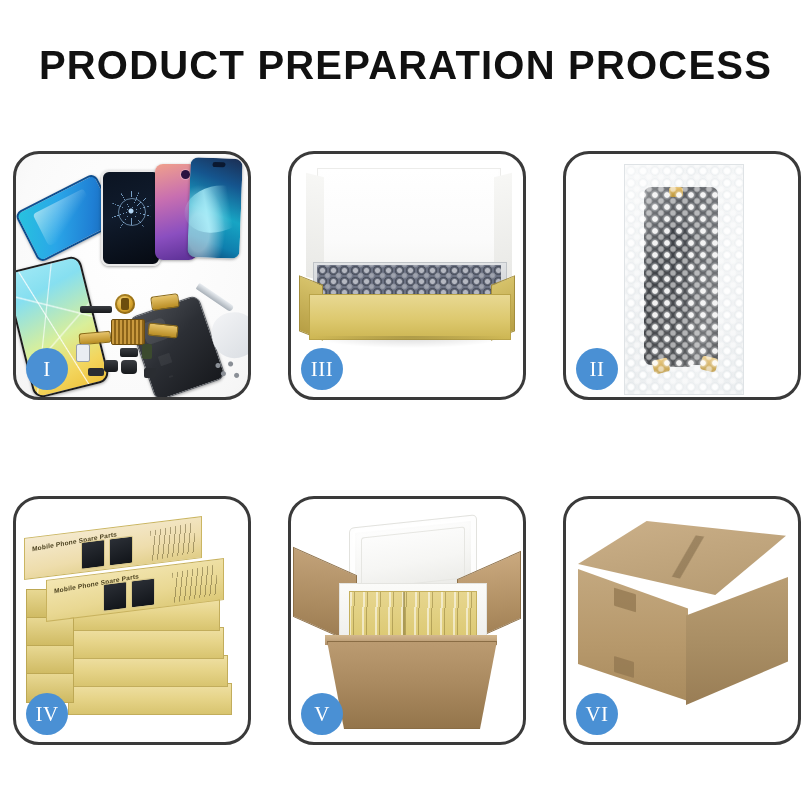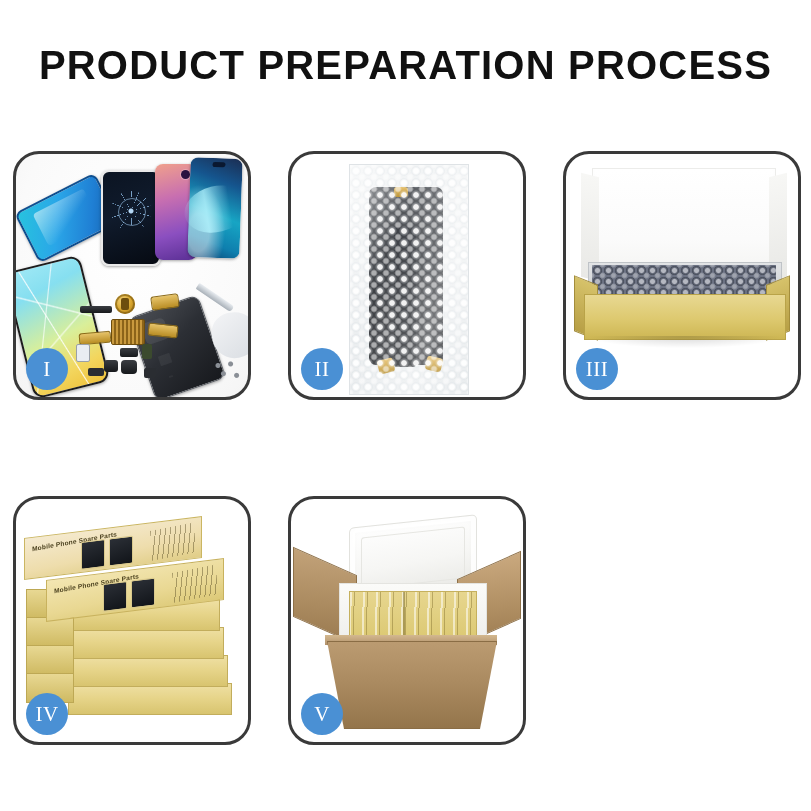--- a/index.html
+++ b/index.html
@@ -559,49 +559,49 @@
         <div class="part-small ps2"></div>
         <div class="part-small ps3"></div>
         <div class="part-small ps4"></div>
         <div class="part-tweezer"></div>
         <div class="part-hand"></div>
         <div class="part-screws"></div>
       </div>
       <div class="badge">I</div>
     </div>
 
+    <div class="panel p3">
+      <div class="photo">
+        <div class="box3-lid"></div>
+        <div class="box3-inner"></div>
+        <div class="box3-bubble"></div>
+        <div class="box3-lflap"></div>
+        <div class="box3-rflap"></div>
+        <div class="box3-front"></div>
+        <div class="box3-shadow"></div>
+      </div>
+      <div class="badge">III</div>
+    </div>
+
     <div class="panel p2">
       <div class="photo">
         <div class="bubble-pack">
           <div class="lcd"></div>
           <div class="flex-strip"></div>
           <div class="conn c1"></div>
           <div class="conn c2"></div>
           <div class="conn c3"></div>
           <div class="bubbles"></div>
           <div class="bubbles2"></div>
           <div class="sheen"></div>
         </div>
       </div>
       <div class="badge">II</div>
     </div>
 
-    <div class="panel p3">
-      <div class="photo">
-        <div class="box3-lid"></div>
-        <div class="box3-inner"></div>
-        <div class="box3-bubble"></div>
-        <div class="box3-lflap"></div>
-        <div class="box3-rflap"></div>
-        <div class="box3-front"></div>
-        <div class="box3-shadow"></div>
-      </div>
-      <div class="badge">III</div>
-    </div>
-
     <div class="panel p4">
       <div class="photo">
         <div class="stack">
           <div class="sbox sb5"></div>
           <div class="sbox sb4"></div>
           <div class="sbox sb3"></div>
           <div class="sbox sb2"></div>
           <div class="sbl sbl1"></div>
           <div class="sbl sbl2"></div>
           <div class="sbl sbl3"></div>
@@ -631,15 +631,26 @@
         <div class="ctn-lflap"></div>
         <div class="ctn-rflap"></div>
         <div class="foam-body"></div>
         <div class="gold-rows"></div>
         <div class="ctn-top-edge"></div>
         <div class="ctn-front"></div>
       </div>
       <div class="badge">V</div>
     </div>
 
+    <div class="panel p6">
+      <div class="photo">
+        <div class="c6-top"></div>
+        <div class="c6-seam"></div>
+        <div class="c6-left"></div>
+        <div class="c6-right"></div>
+        <div class="c6-tape c6-t1"></div>
+        <div class="c6-tape c6-t2"></div>
+      </div>
+      <div class="badge">VI</div>
+    </div>
 
   </div>
 </div>
 
 </body></html>

